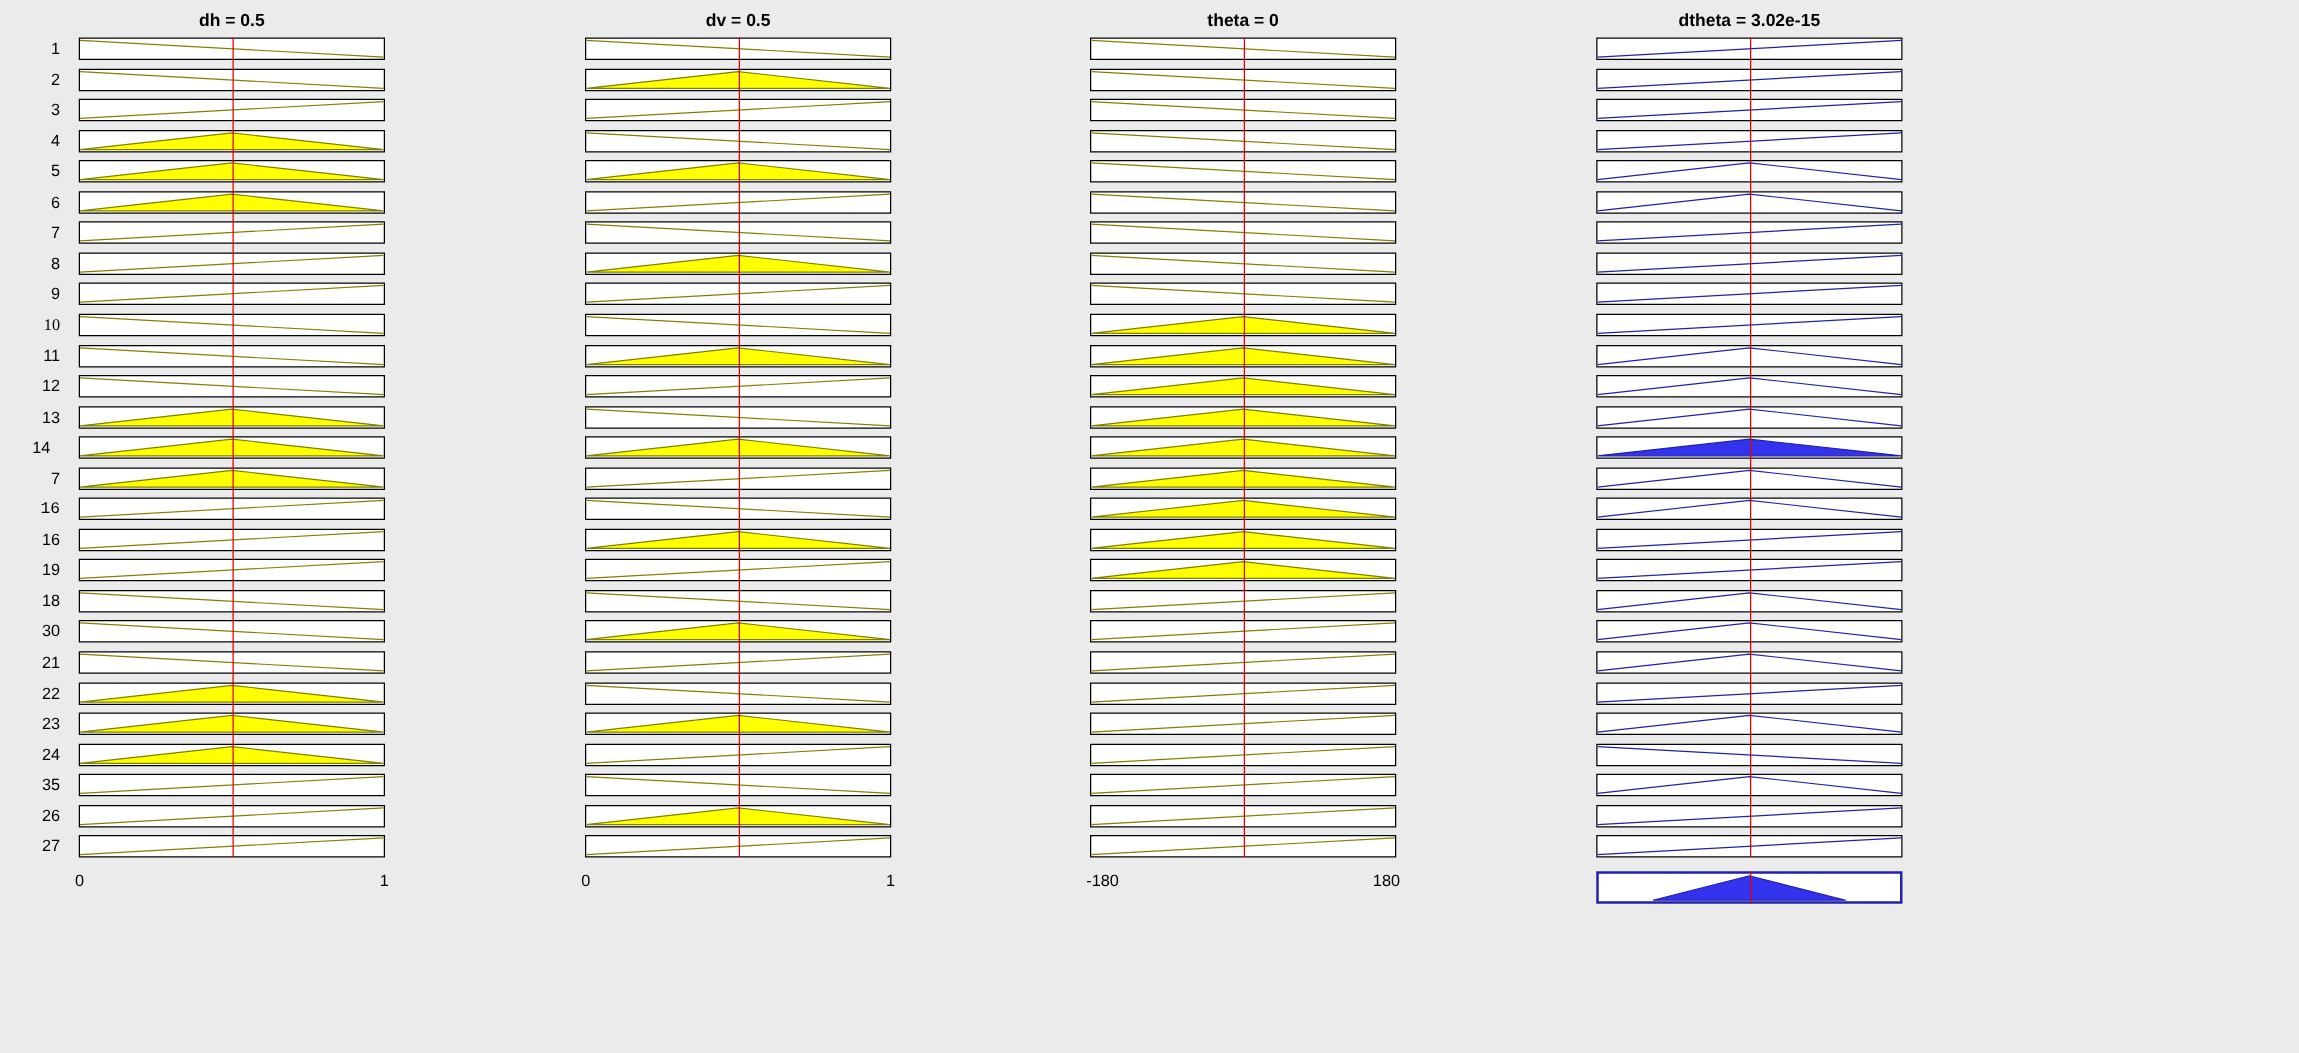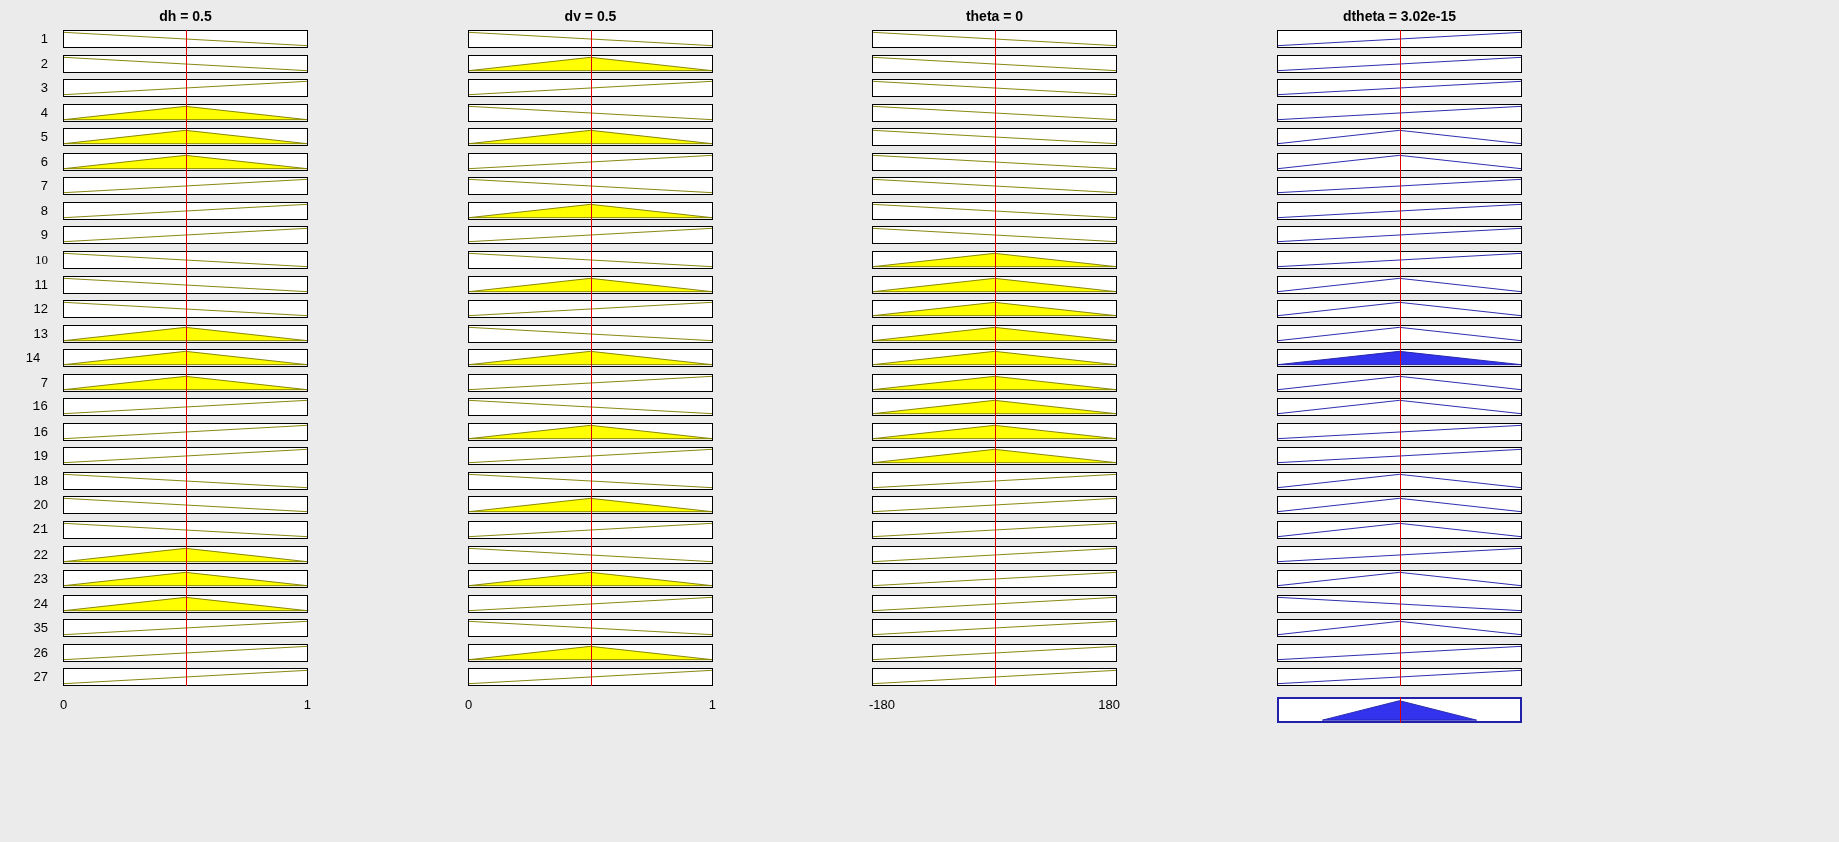--- a/index.html
+++ b/index.html
@@ -61,22 +61,22 @@
       <div class="rowlabel" style="left: 18px; top: 251.95px; font-family: Liberation Serif, serif;">10</div>
       <div class="rowlabel" style="left: 18px; top: 276.5px;">11</div>
       <div class="rowlabel" style="left: 18px; top: 301.05px;">12</div>
       <div class="rowlabel" style="left: 18px; top: 325.6px;">13</div>
       <div class="rowlabel" style="left: 18px; top: 350.15px; text-align: center;">14</div>
       <div class="rowlabel" style="left: 18px; top: 374.7px;">7</div>
       <div class="rowlabel" style="left: 18px; top: 399.25px; font-family: Liberation Mono, monospace;">16</div>
       <div class="rowlabel" style="left: 18px; top: 423.8px;">16</div>
       <div class="rowlabel" style="left: 18px; top: 448.35px;">19</div>
       <div class="rowlabel" style="left: 18px; top: 472.9px;">18</div>
-      <div class="rowlabel" style="left: 18px; top: 497.45px;">20</div>
-      <div class="rowlabel" style="left: 18px; top: 522px; font-family: Liberation Mono, monospace;">21</div>
+      <div class="rowlabel" style="left: 18px; top: 497.45px;">30</div>
+      <div class="rowlabel" style="left: 18px; top: 522px;">21</div>
       <div class="rowlabel" style="left: 18px; top: 546.55px;">22</div>
       <div class="rowlabel" style="left: 18px; top: 571.1px;">23</div>
       <div class="rowlabel" style="left: 18px; top: 595.65px;">24</div>
       <div class="rowlabel" style="left: 18px; top: 620.2px;">35</div>
       <div class="rowlabel" style="left: 18px; top: 644.75px;">26</div>
       <div class="rowlabel" style="left: 18px; top: 669.3px;">27</div>
     </div>
 
   <div id="panels">
       <div class="col" style="left: 63px; width: 245px;">

